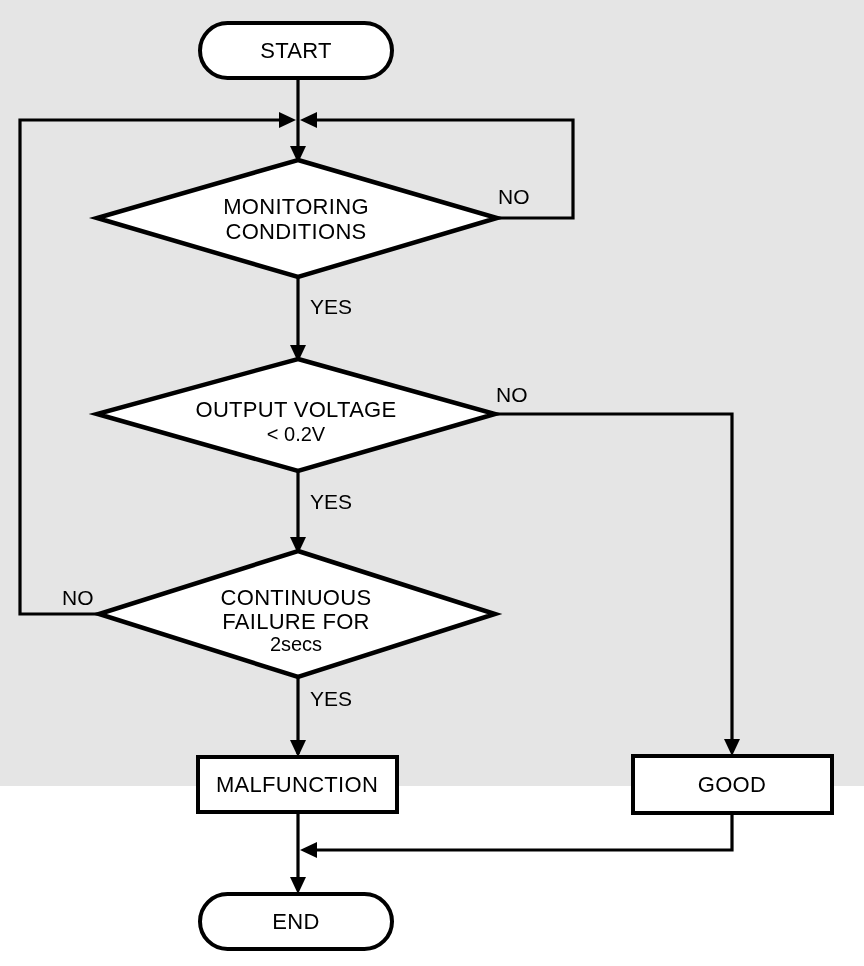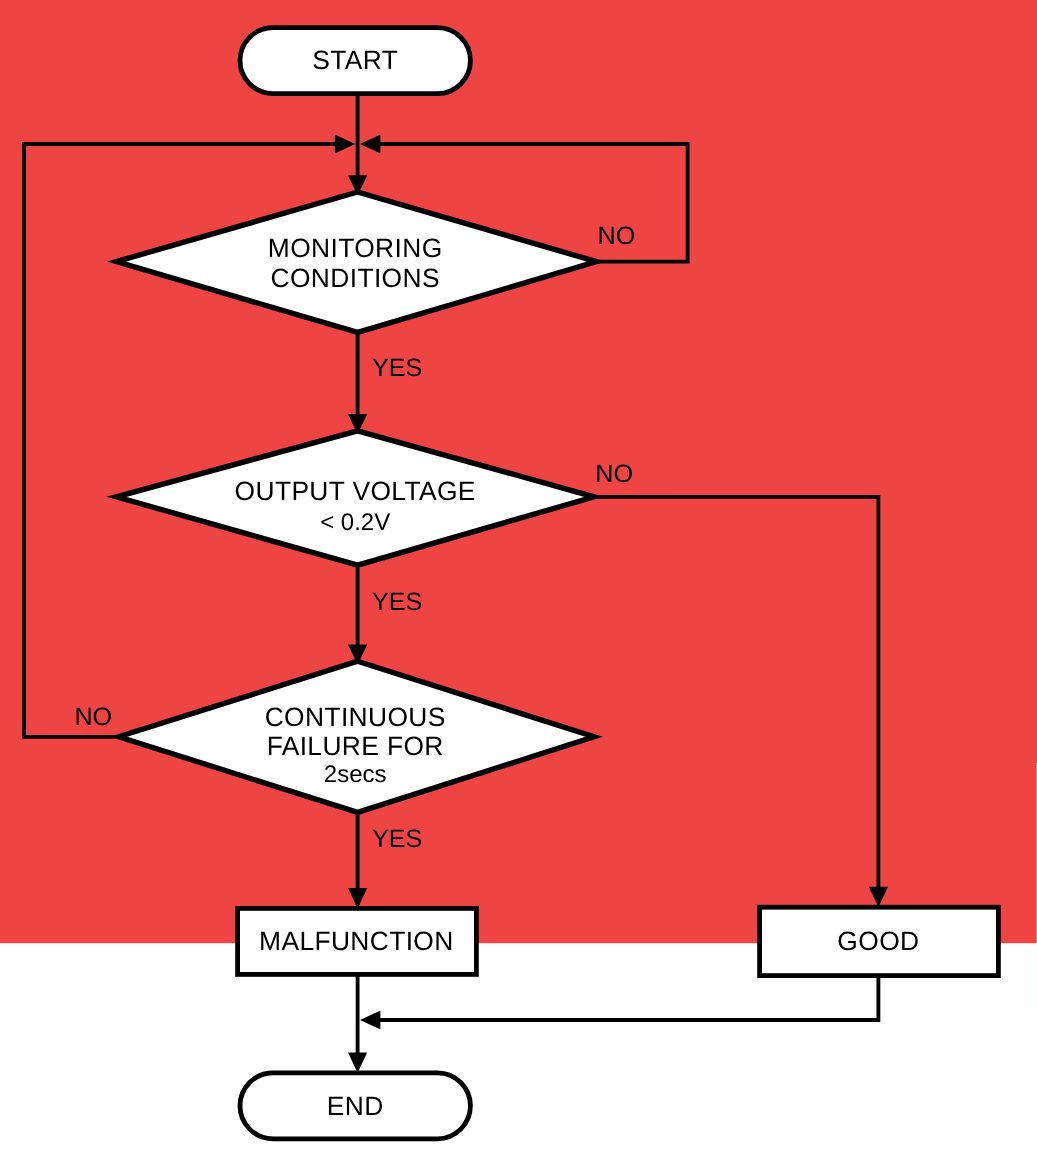--- a/index.html
+++ b/index.html
@@ -10,21 +10,21 @@
   }
   body {
     width: 864px;
     height: 966px;
     font-family: "Liberation Sans", sans-serif;
   }
   #flowchart-root {
     position: relative;
     width: 864px;
     height: 786px;
-    background: #ef4444;
+    background: #e5e5e5;
   }
   svg#flow-svg {
     display: block;
     width: 864px;
     height: 966px;
   }
   .shape-stroke {
     fill: #ffffff;
     stroke: #000000;
     stroke-width: 4;

